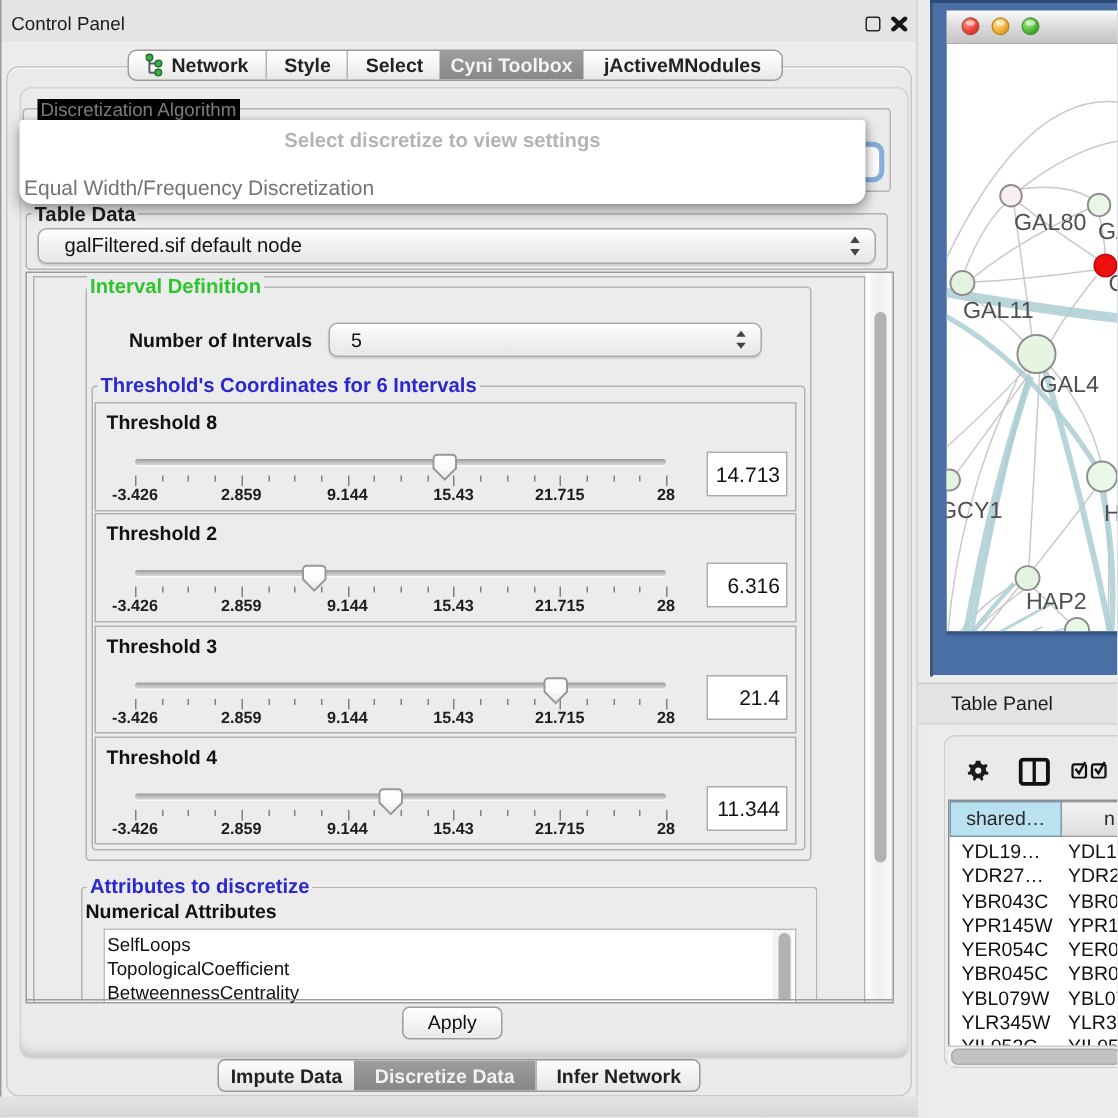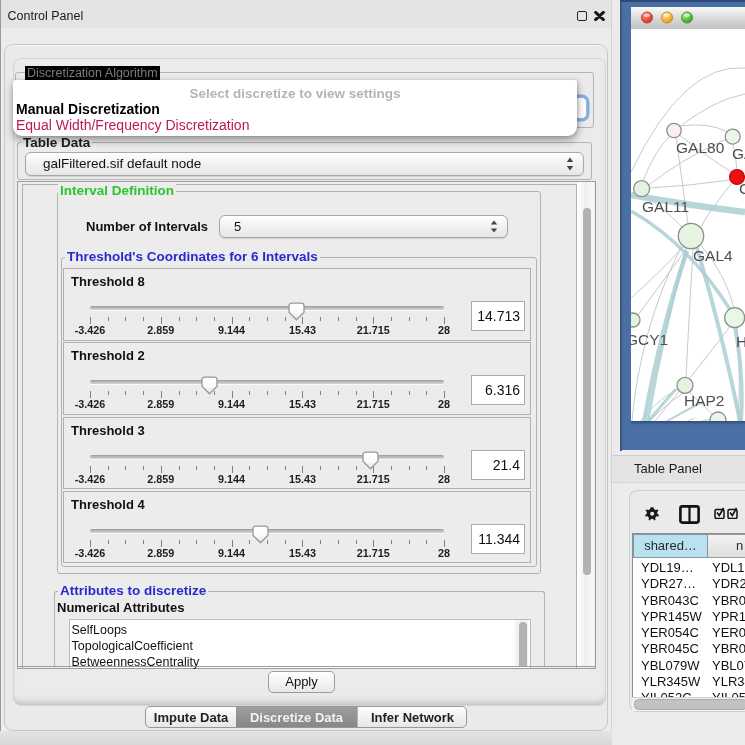--- a/index.html
+++ b/index.html
@@ -29,20 +29,34 @@
   <div class="abs" style="left:7.5px;top:9px;font-size:12.5px;color:#1b1b1b;">Control Panel</div>
   <div class="abs" style="left:577px;top:11px;width:8px;height:8px;border:1.6px solid #262626;border-radius:2px;"></div>
   <svg class="abs" style="left:594px;top:11px;" width="11" height="10" viewBox="0 0 11 10">
       <path d="M1.6 1.4 L9.4 8.6 M9.4 1.4 L1.6 8.6" stroke="#151515" stroke-width="3" stroke-linecap="round" fill="none"></path>
     </svg>
 
   <div class="abs" style="left:4px;top:44px;width:602px;height:685px;border:1px solid #c8c8c8;border-radius:9px;background:#eaeaea;box-shadow:inset 0 1px 0 #f8f8f8;"></div>
 
   <div class="abs" style="left:13px;top:58px;width:591px;height:646px;border:1px solid #d4d4d4;border-radius:8px;background:#ebebeb;box-shadow:inset 0 -7px 9px -6px rgba(0,0,0,0.25);"></div>
 
+  <div class="abs" id="toptabs" style="left:85px;top:32.5px;width:435px;height:19.5px;border:1px solid #9b9b9b;border-radius:6px;background:linear-gradient(#ffffff,#f3f3f3 60%,#e6e6e6);overflow:hidden;">
+    <div class="seg" style="left:0;width:91px;">
+      <svg width="12" height="16" viewBox="0 0 12 16" style="margin-right:5px;">
+          <path d="M2.6 3.5 L2.6 13.5 M2.6 7.3 L7.7 7.3 M2.6 13.5 L7.6 13.5" fill="none" stroke="#55606e" stroke-width="1.3"></path>
+          <circle cx="2.6" cy="3.3" r="2.2" fill="#3fae4a" stroke="#1e7029" stroke-width="1"></circle>
+          <circle cx="8.6" cy="7.3" r="2.2" fill="#3fae4a" stroke="#1e7029" stroke-width="1"></circle>
+          <circle cx="8.5" cy="13.4" r="2.2" fill="#3fae4a" stroke="#1e7029" stroke-width="1"></circle>
+        </svg>
+      Network</div>
+    <div class="seg" style="left:91px;width:54px;border-left:1px solid #b4b4b4;">Style</div>
+    <div class="seg" style="left:145px;width:62px;border-left:1px solid #b4b4b4;">Select</div>
+    <div class="seg" style="left:207px;width:96px;background:linear-gradient(#9d9d9d,#878787);color:#f4f4f4;">Cyni Toolbox</div>
+    <div class="seg" style="left:303px;width:132px;">jActiveMNodules</div>
+  </div>
 
   <div class="abs" style="left:15px;top:72px;width:577px;height:54px;border:1px solid #b3b3b3;border-radius:3px;"></div>
   <div class="abs" style="left:25px;top:66px;font-size:12.5px;color:#7c7c7c;background:#000000;padding:0 2px;">Discretization Algorithm</div>
   <div class="abs" style="left:26px;top:97px;width:559px;height:20px;border-radius:5px;background:#fff;border:1px solid #9ab6d8;box-shadow:0 0 0 2.5px rgba(97,155,216,0.75);"></div>
 
   <div class="abs" style="left:17px;top:142px;width:573px;height:36px;border:1px solid #b3b3b3;border-radius:3px;"></div>
   <div class="grouplab" style="left:21px;top:136px;color:#1d1d1d;">Table Data</div>
   <div class="combo" style="left:25px;top:152px;width:557px;height:22px;">
     <div class="abs" style="left:17px;top:3px;font-size:13.5px;color:#111;">galFiltered.sif default node</div>
     <svg class="abs" style="right:9px;top:4px;" width="8" height="14" viewBox="0 0 8 14">
@@ -253,22 +267,21 @@
 
   <div class="abs" id="bottabs" style="left:145px;top:706px;width:320px;height:20px;border:1px solid #989898;border-radius:5px;background:linear-gradient(#fdfdfd,#e6e6e6);overflow:hidden;">
     <div class="seg" style="left:0;width:90px;font-size:13px;">Impute Data</div>
     <div class="seg" style="left:90px;width:121px;font-size:13px;background:linear-gradient(#9d9d9d,#878787);color:#f2f2f2;">Discretize Data</div>
     <div class="seg" style="left:211px;width:109px;font-size:13px;border-left:1px solid #b4b4b4;">Infer Network</div>
   </div>
   <div class="abs" style="left:0;top:731px;width:612px;height:14px;background:linear-gradient(#e4e4e4,#d7d7d7);"></div>
 
   <div class="abs" style="left:13px;top:80px;width:564px;height:56px;background:#fff;border-radius:2px 2px 9px 9px;box-shadow:0 4px 9px rgba(0,0,0,0.38),1px 0 3px rgba(0,0,0,0.15);"></div>
   <div class="abs" style="left:13px;top:86px;width:564px;text-align:center;font-size:13.5px;font-weight:bold;color:#b4b4b4;">Select discretize to view settings</div>
-  <div class="abs" style="left:16px;top:101px;font-size:14px;font-weight:bold;color:#000;">Manual Discretization</div>
-  <div class="abs" style="left:16px;top:117px;font-size:14px;color:#be185d;">Equal Width/Frequency Discretization</div>
+  <div class="abs" style="left:16px;top:117px;font-size:14px;color:#737373;">Equal Width/Frequency Discretization</div>
 
   <svg class="abs" style="left:615.5px;top:369.5px;" width="8" height="7" viewBox="0 0 8 7">
       <path d="M1 5.5 L4 1.5 L7 5.5" fill="none" stroke="#4a4a4a" stroke-width="1.6"></path>
     </svg>
 
   <div class="abs" style="left:612px;top:0;width:8px;height:745px;background:#ebebeb;"></div>
 
   <div class="abs" style="left:620px;top:0;width:125px;height:448px;background:#4a6fa5;border-top:2px solid #2c4a77;"></div>
   <div class="abs" style="left:620px;top:2px;width:2px;height:449px;background:#39587e;"></div>
 

